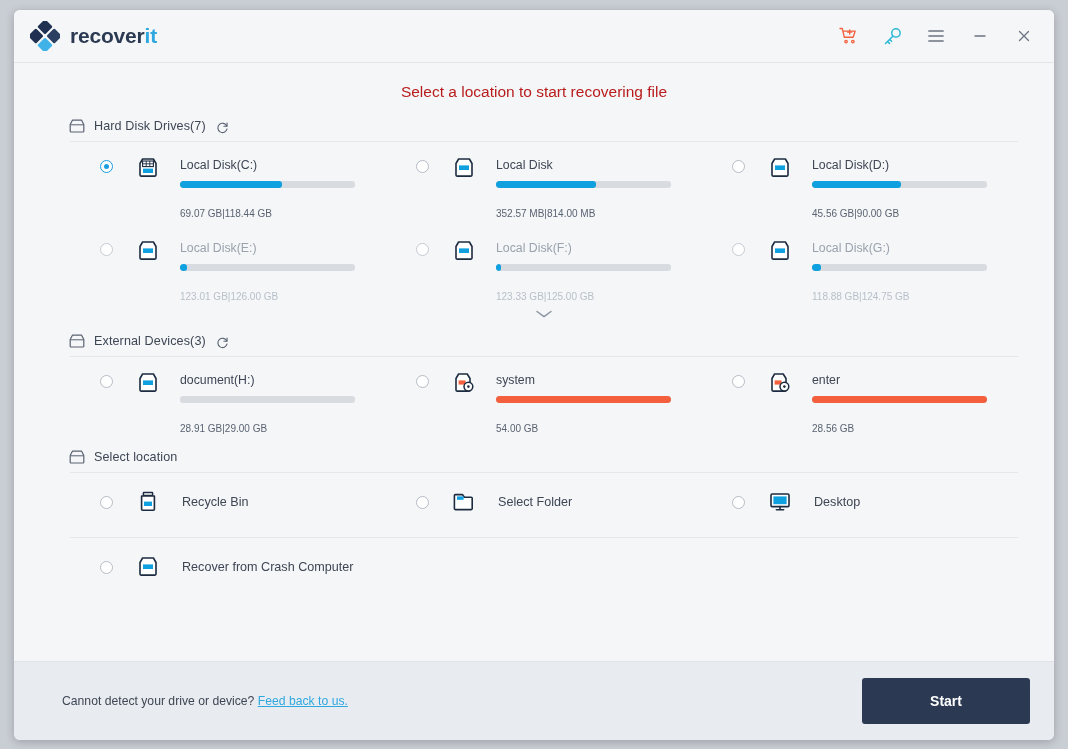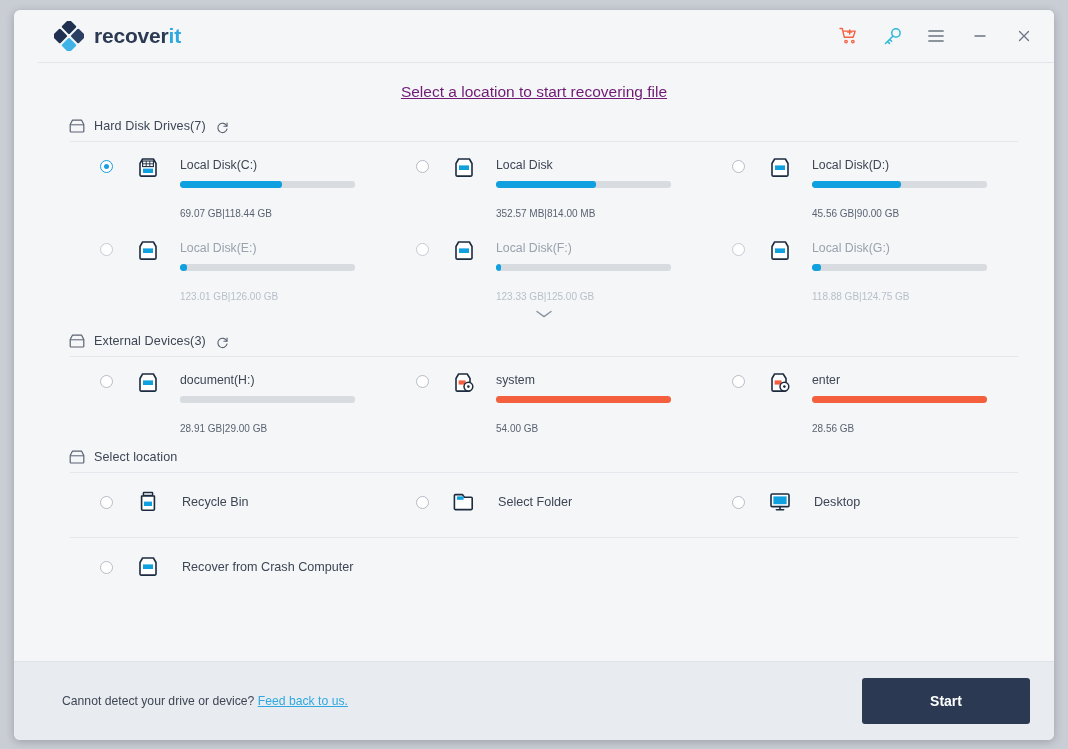--- a/index.html
+++ b/index.html
@@ -2,32 +2,32 @@
 <html><head>
 <meta charset="utf-8">
 <style>
   html,body{margin:0;padding:0;background:#c9cdd4;}
   body{width:1068px;height:749px;font-family:"Liberation Sans",sans-serif;overflow:hidden;}
   .window{position:absolute;left:14px;top:10px;width:1040px;height:730px;background:#f4f6f8;
           border-radius:6px;box-shadow:0 2px 10px rgba(0,0,0,.22);overflow:hidden;
           display:flex;flex-direction:column;}
   
   .titlebar{height:52px;background:#f4f6f8;display:flex;align-items:center;
-            padding:0 14px 0 8px;flex:0 0 auto;border-bottom:1px solid #e2e6ea;margin-left:24px;}
+            padding:0 14px 0 8px;flex:0 0 auto;border-bottom:1px solid #e2e6ea;}
   .brand{display:flex;align-items:center;gap:10px;padding-left:8px;}
   .brand-mark{width:30px;height:30px;position:relative;}
   .brand-text{font-size:21px;font-weight:bold;color:#2b3a52;letter-spacing:-.2px;}
   .brand-text .it{color:#2fa8e0;}
   .tb-spacer{flex:1 1 auto;}
   .tb-icons{display:flex;align-items:center;gap:20px;padding-right:4px;}
   .tb-btn{width:24px;height:24px;display:flex;align-items:center;justify-content:center;cursor:pointer;}
   .tb-btn.min,.tb-btn.close{color:#6b7480;}
   
   .content{flex:1 1 auto;background:#f4f6f8;padding:0;position:relative;overflow:hidden;}
-  .page-title{text-align:center;font-size:15.5px;color:#701a75;padding:20px 0 14px;text-decoration:underline;}
+  .page-title{text-align:center;font-size:15.5px;color:#b91c1c;padding:20px 0 14px;}
   .sections{padding:0 36px 0 56px;}
   .sec-head{display:flex;align-items:center;gap:8px;padding:3px 0 7px 0;margin-left:-2px;}
   .sec-head .hdd-ico{width:18px;height:16px;flex:0 0 auto;}
   .sec-title{font-size:12.6px;color:#3e4654;letter-spacing:.1px;}
   .refresh{margin-left:2px;width:13px;height:13px;cursor:pointer;}
   .sec-rule{height:1px;background:#e4e8ec;margin:0 0 0 0;}
   .grid{display:grid;grid-template-columns:repeat(3,1fr);}
   
   .item{display:flex;align-items:flex-start;padding:14px 0 6px 0;cursor:pointer;gap:8px;}
   .radio{width:13px;height:13px;border:1.4px solid #b6bcc6;border-radius:50%;

